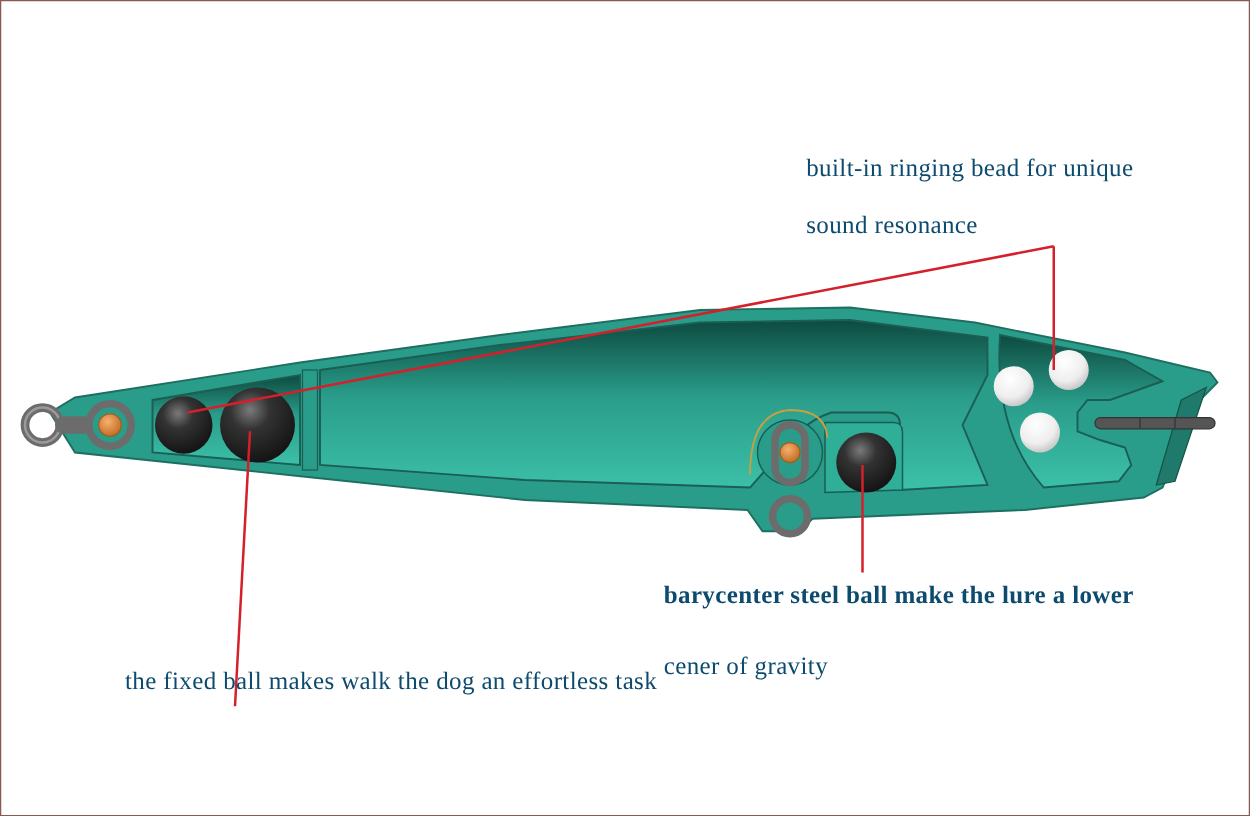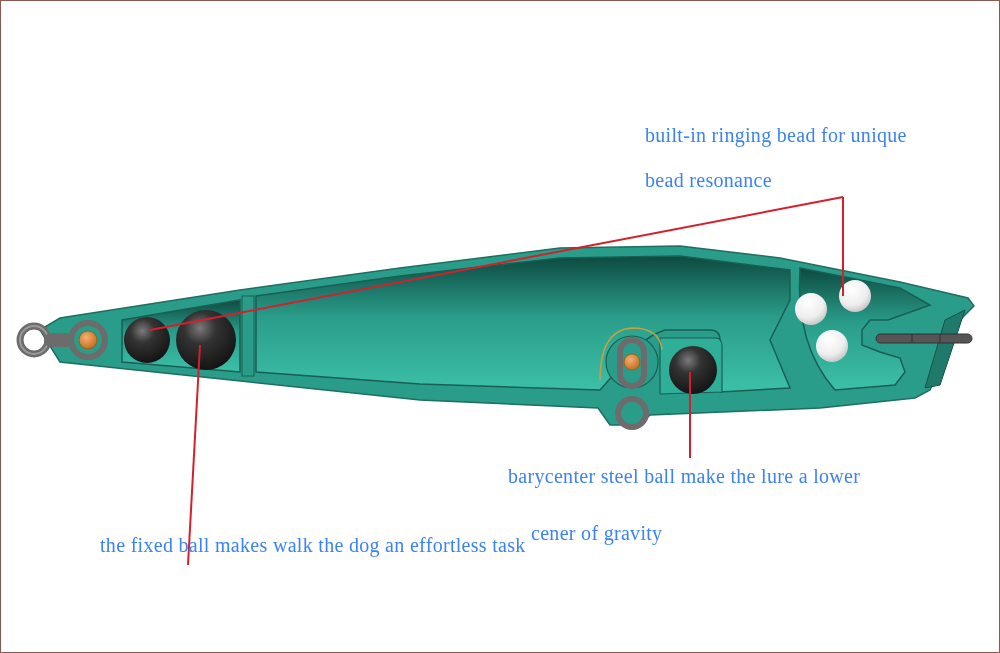--- a/index.html
+++ b/index.html
@@ -7,26 +7,26 @@
     width: 1000px; height: 653px; position: relative; overflow: hidden;
     background: #ffffff;
     font-family: "DejaVu Serif", "Liberation Serif", serif;
   }
   .frame {
     position: absolute; left: 0; top: 0; width: 998px; height: 651px;
     border: 1px solid #8a5a4e; box-sizing: content-box;
   }
   svg.diagram { position: absolute; left: 0; top: 0; }
   .label {
-    position: absolute; color: #3b82f6; font-size: 20px; letter-spacing: 0.3px;
+    position: absolute; color: #0c4a6e; font-size: 20px; letter-spacing: 0.3px;
     font-family: "Liberation Serif", "DejaVu Serif", serif; white-space: nowrap;
   }
   .l1 { left: 645px; top: 124px; }
   .l2 { left: 645px; top: 169px; }
-  .l3 { left: 508px; top: 465px; }
+  .l3 { left: 531px; top: 465px; font-weight: bold; }
   .l4 { left: 531px; top: 510px; margin-top: 12px; }
   .l5 { left: 100px; top: 534px; }
 </style>
 </head>
 <body>
 
 <div class="frame"></div>
 
 <svg class="diagram" width="1000" height="653" viewBox="0 0 1000 653">
   <defs>
@@ -98,16 +98,16 @@
 
   <g stroke="#d4202a" stroke-width="2" fill="none">
     <line x1="843" y1="197" x2="843" y2="296"></line>
     <line x1="843" y1="197" x2="150" y2="330"></line>
     <line x1="690" y1="372" x2="690" y2="458"></line>
     <line x1="200" y1="345" x2="188" y2="565"></line>
   </g>
 </svg>
 
 <div class="label l1">built-in ringing bead for unique</div>
-<div class="label l2">bead resonance</div>
+<div class="label l2">sound resonance</div>
 <div class="label l3">barycenter steel ball make the lure a lower</div>
 <div class="label l4">cener of gravity</div>
 <div class="label l5">the fixed ball makes walk the dog an effortless task</div>
 
 </body></html>

